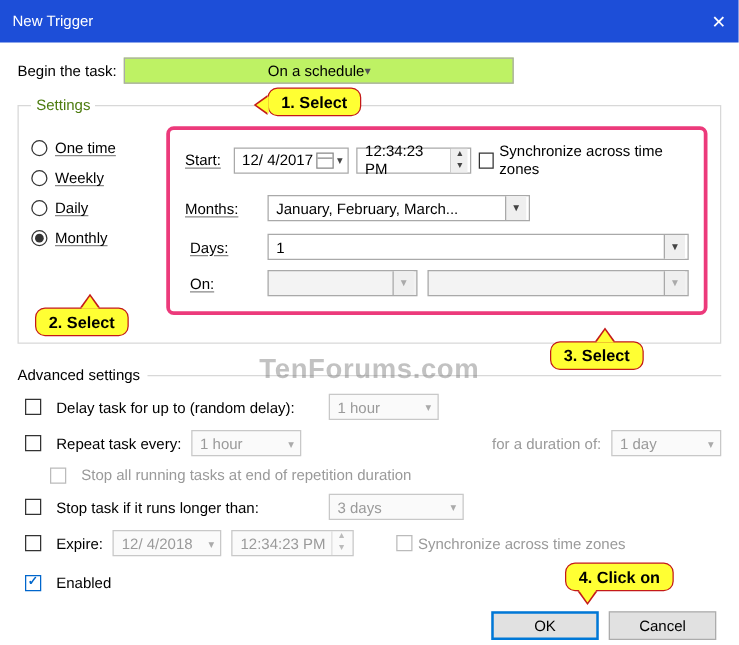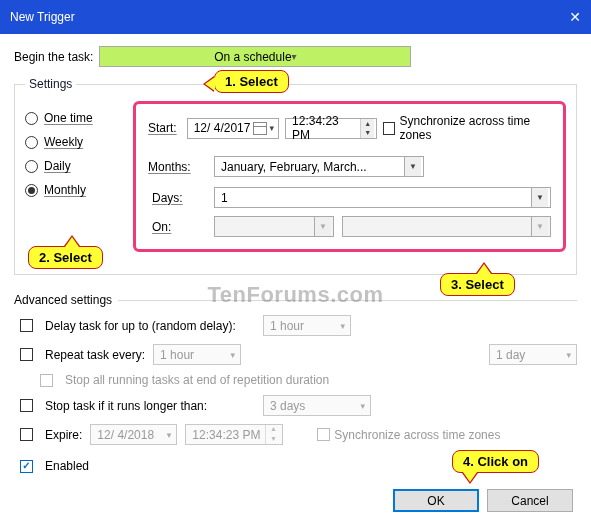--- a/index.html
+++ b/index.html
@@ -43,21 +43,21 @@
     align-items: center;
     justify-content: center;
   }
   .begin-select .chev { font-size: 10px; color: #555; }
   fieldset.settings {
     border: 1px solid #d8d8d8;
     margin: 10px 0 0 0;
     padding: 10px 10px 22px 10px;
     position: relative;
   }
-  legend { padding: 0 4px; color: #0f172a; }
+  legend { padding: 0 4px; color: #4d7c0f; }
   .settings-inner { display: flex; }
   .freq-col { width: 108px; padding-top: 6px; }
   .radio-opt { display: flex; align-items: center; margin: 4px 0 10px 0; }
   .radio-opt .rb {
     width: 13px; height: 13px; border: 1px solid #333; border-radius: 50%;
     margin-right: 6px; display: inline-flex; align-items: center; justify-content: center;
   }
   .radio-opt .rb.checked::after {
     content: ""; width: 7px; height: 7px; background: #333; border-radius: 50%;
   }
@@ -285,20 +285,21 @@
   <div class="adv-row">
     <span class="cbwrap">
         <span class="cb"></span>
       </span>
     <span>Repeat task every:</span>
     <div class="combo2" style="width:88px;">
       <span>1 hour</span>
         <span class="chev">▾</span>
     </div>
     <span style="flex:1;"></span>
+    <span class="disabled" style="color:#9a9a9a;">for a duration of:</span>
     <div class="combo2" style="width:88px;">
       <span>1 day</span>
         <span class="chev">▾</span>
     </div>
   </div>
 
   <div class="adv-row disabled sub-indent">
     <span class="cbwrap">
         <span class="cb" style="border-color:#bbb;"></span>
       </span>

